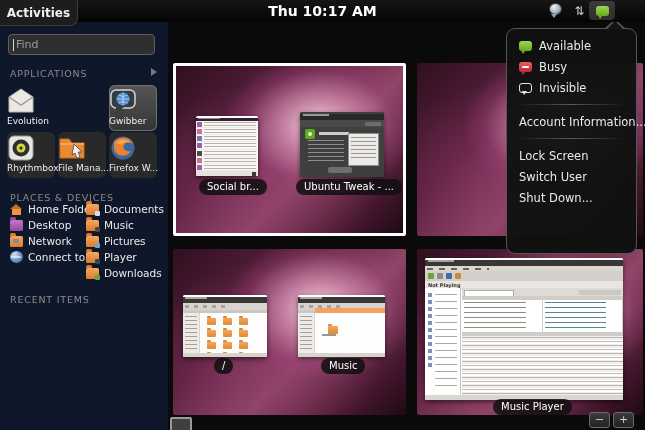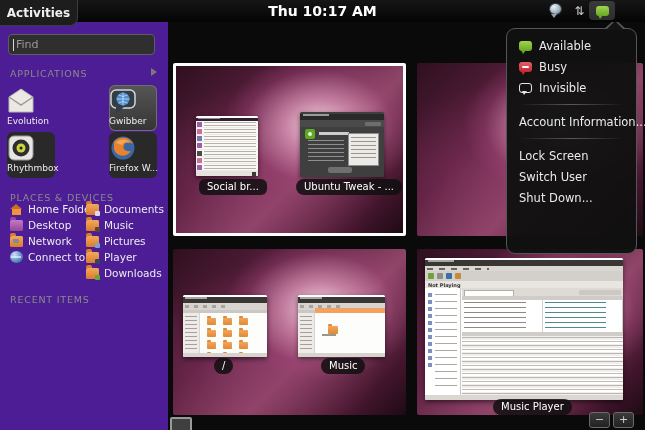--- a/index.html
+++ b/index.html
@@ -49,21 +49,21 @@
             background:rgba(17,17,17,0.97); border:1px solid #565656; border-radius:9px;
             padding:6px 0; z-index:50; }
   .mi { height:21px; display:flex; align-items:center; gap:7px; padding-left:12px;
             color:#eaeaea; font-size:11.5px; white-space:nowrap; }
   .mi-plain { padding-left:12px; }
   .mi-highlight { background:linear-gradient(#a4a4a4,#7d7d7d); color:#141414; }
   .msep { height:1px; margin:6px 12px;
             background:linear-gradient(90deg, rgba(90,90,90,0) 0%, #5a5a5a 50%, rgba(90,90,90,0) 100%); }
 
   
-  .sidebar { position:absolute; left:0; top:22px; width:168px; height:408px; background:#4c1d95; }
+  .sidebar { position:absolute; left:0; top:22px; width:168px; height:408px; background:#0f172a; }
   .search { position:absolute; left:8px; top:12px; width:147px; height:21px;
             background:#2f2f2f; border:1px solid #5e5e5e; border-radius:4px;
             display:flex; align-items:center; padding-left:4px; }
   .search .caret { width:1px; height:12px; background:#d8d8d8; margin-right:2px; }
   .search .ph { color:#9a9a9a; font-size:11px; }
   .section-h { position:absolute; left:10px; color:#8a8a8a; font-size:9.5px; letter-spacing:0.8px; }
   .sec-arrow { position:absolute; left:151px; width:0; height:0;
             border-top:4px solid transparent; border-bottom:4px solid transparent; border-left:6px solid #7a7a7a; }
 
   .cell { position:absolute; width:48px; height:46px; border-radius:6px;
@@ -218,21 +218,21 @@
     </div>
     <div class="thumbwin tweak" style="left:124px; top:46px; width:84px; height:65px;">
       <div class="tb"></div>
       <div class="tool"></div>
       <div class="logo"></div>
       <div class="head"></div>
       <div class="lines"></div>
       <div class="panel"></div>
       <div class="btn"></div>
     </div>
-    <div class="pill" style="left:23px; top:113px;border-radius:6px;">Social br...</div>
+    <div class="pill" style="left:23px; top:113px;">Social br...</div>
     <div class="pill" style="left:120px; top:113px;">Ubuntu Tweak - ...</div>
   </div>
 
   <div class="ws wp" style="left:417px; top:63px; width:226px; height:173px;"></div>
 
   <div class="ws wp" style="left:173px; top:249px; width:233px; height:166px;">
     <div class="thumbwin naut" style="left:10px; top:46px; width:84px; height:62px;">
       <div class="tb"></div>
       <div class="tool"></div>
       <div class="path"></div>
@@ -336,20 +336,30 @@
       <span class="appicon">
         <svg width="26" height="26" viewBox="0 0 26 26">
             <rect x="1" y="1" width="24" height="24" rx="5" fill="#e8e6e2" stroke="#9a9a9a"></rect>
             <circle cx="13" cy="13" r="8.5" fill="#2e2e2e"></circle>
             <circle cx="13" cy="13" r="4.5" fill="#cdd43e"></circle>
             <circle cx="13" cy="13" r="1.5" fill="#222"></circle>
           </svg>
       </span>
       <span class="lab">Rhythmbox</span>
     </div>
+    <div class="cell cell-running" style="left:58px; top:110px;">
+      <span class="appicon">
+        <svg width="28" height="26" viewBox="0 0 28 26">
+            <path d="M2 4 h9 l3 4 h12 v15 H2 Z" fill="#e98a33" stroke="#c96f1f"></path>
+            <path d="M2 9 h24" stroke="#f4b071" stroke-width="1.5"></path>
+            <polygon points="16,9 24,17 20,17 22,22 19,23 17,18 14,20" fill="#f5f5f5" stroke="#444" stroke-width="0.8"></polygon>
+          </svg>
+      </span>
+      <span class="lab">File Mana...</span>
+    </div>
     <div class="cell cell-running" style="left:109px; top:110px;">
       <span class="appicon">
         <svg width="26" height="26" viewBox="0 0 26 26">
             <circle cx="13" cy="13" r="11.5" fill="#3b67a5"></circle>
             <path d="M4 7 C8 1 20 1 23 9 C19 6 15 7 14 10 C12 14 16 17 21 16 C17 23 6 22 4 14 Z" fill="#e8822c"></path>
             <path d="M6 8 C9 4 17 3.5 20 8 C16 6.5 13 7.5 12 10" fill="#f4a658"></path>
           </svg>
       </span>
       <span class="lab">Firefox W...</span>
     </div>

